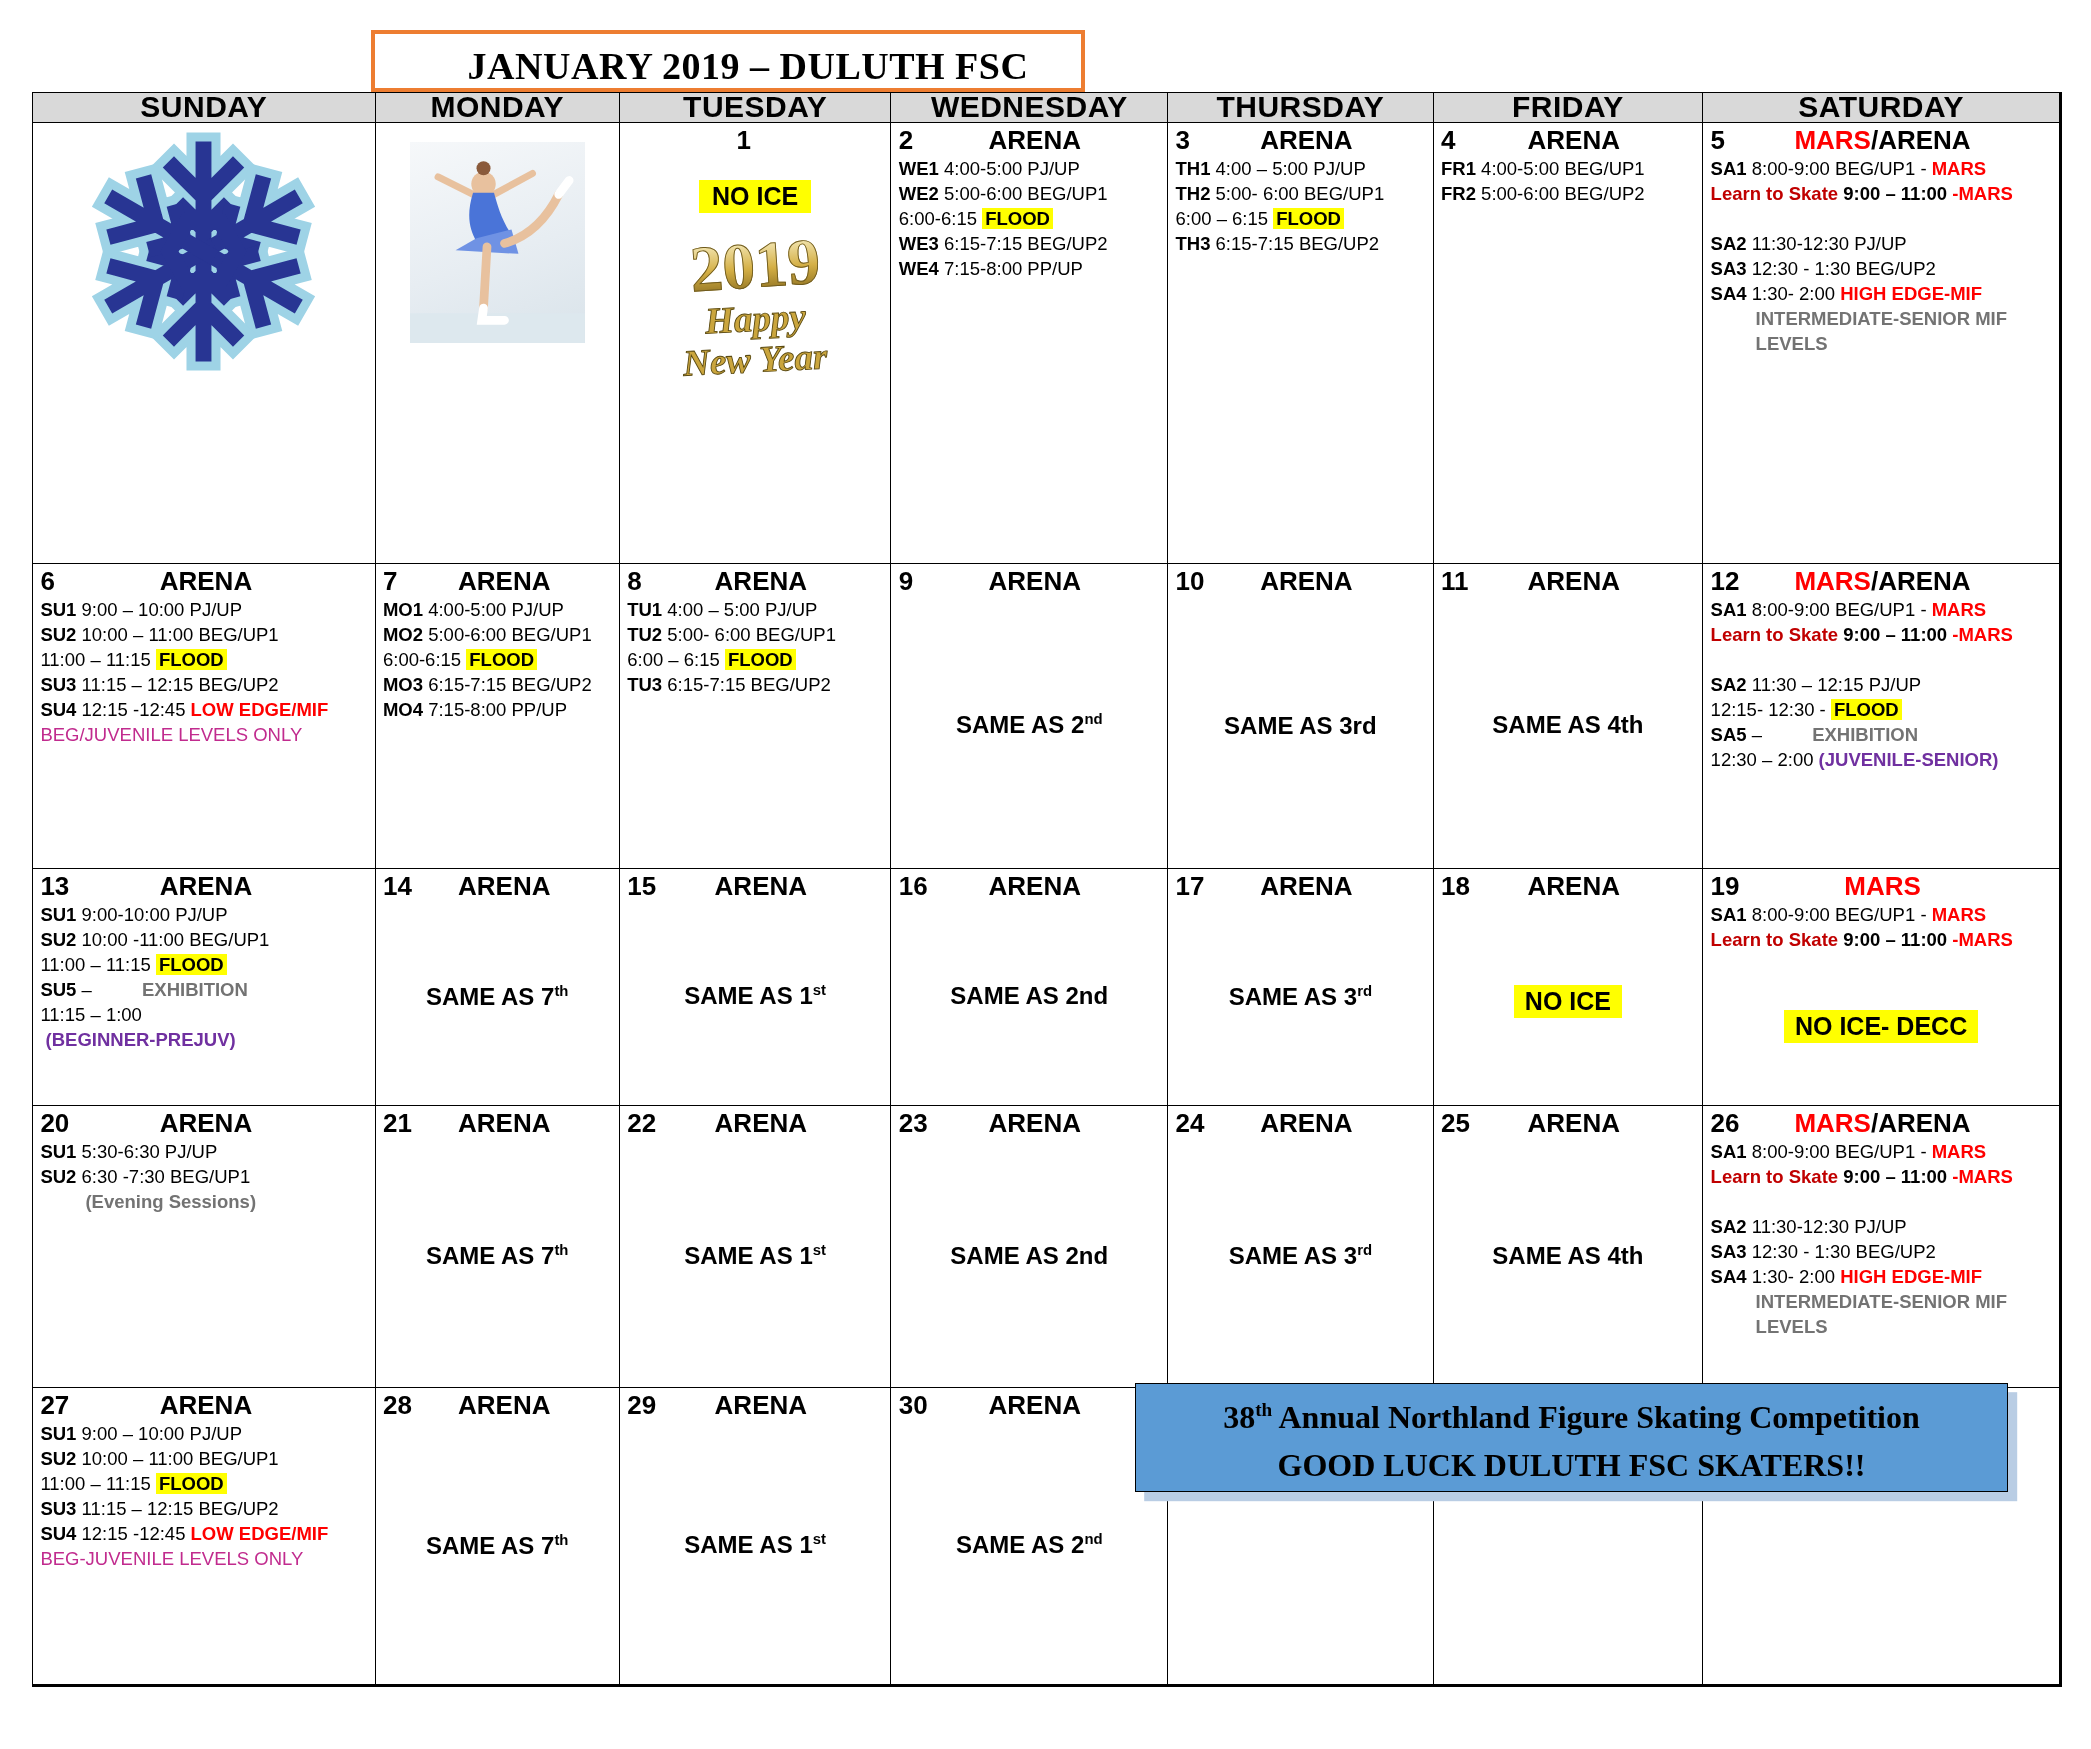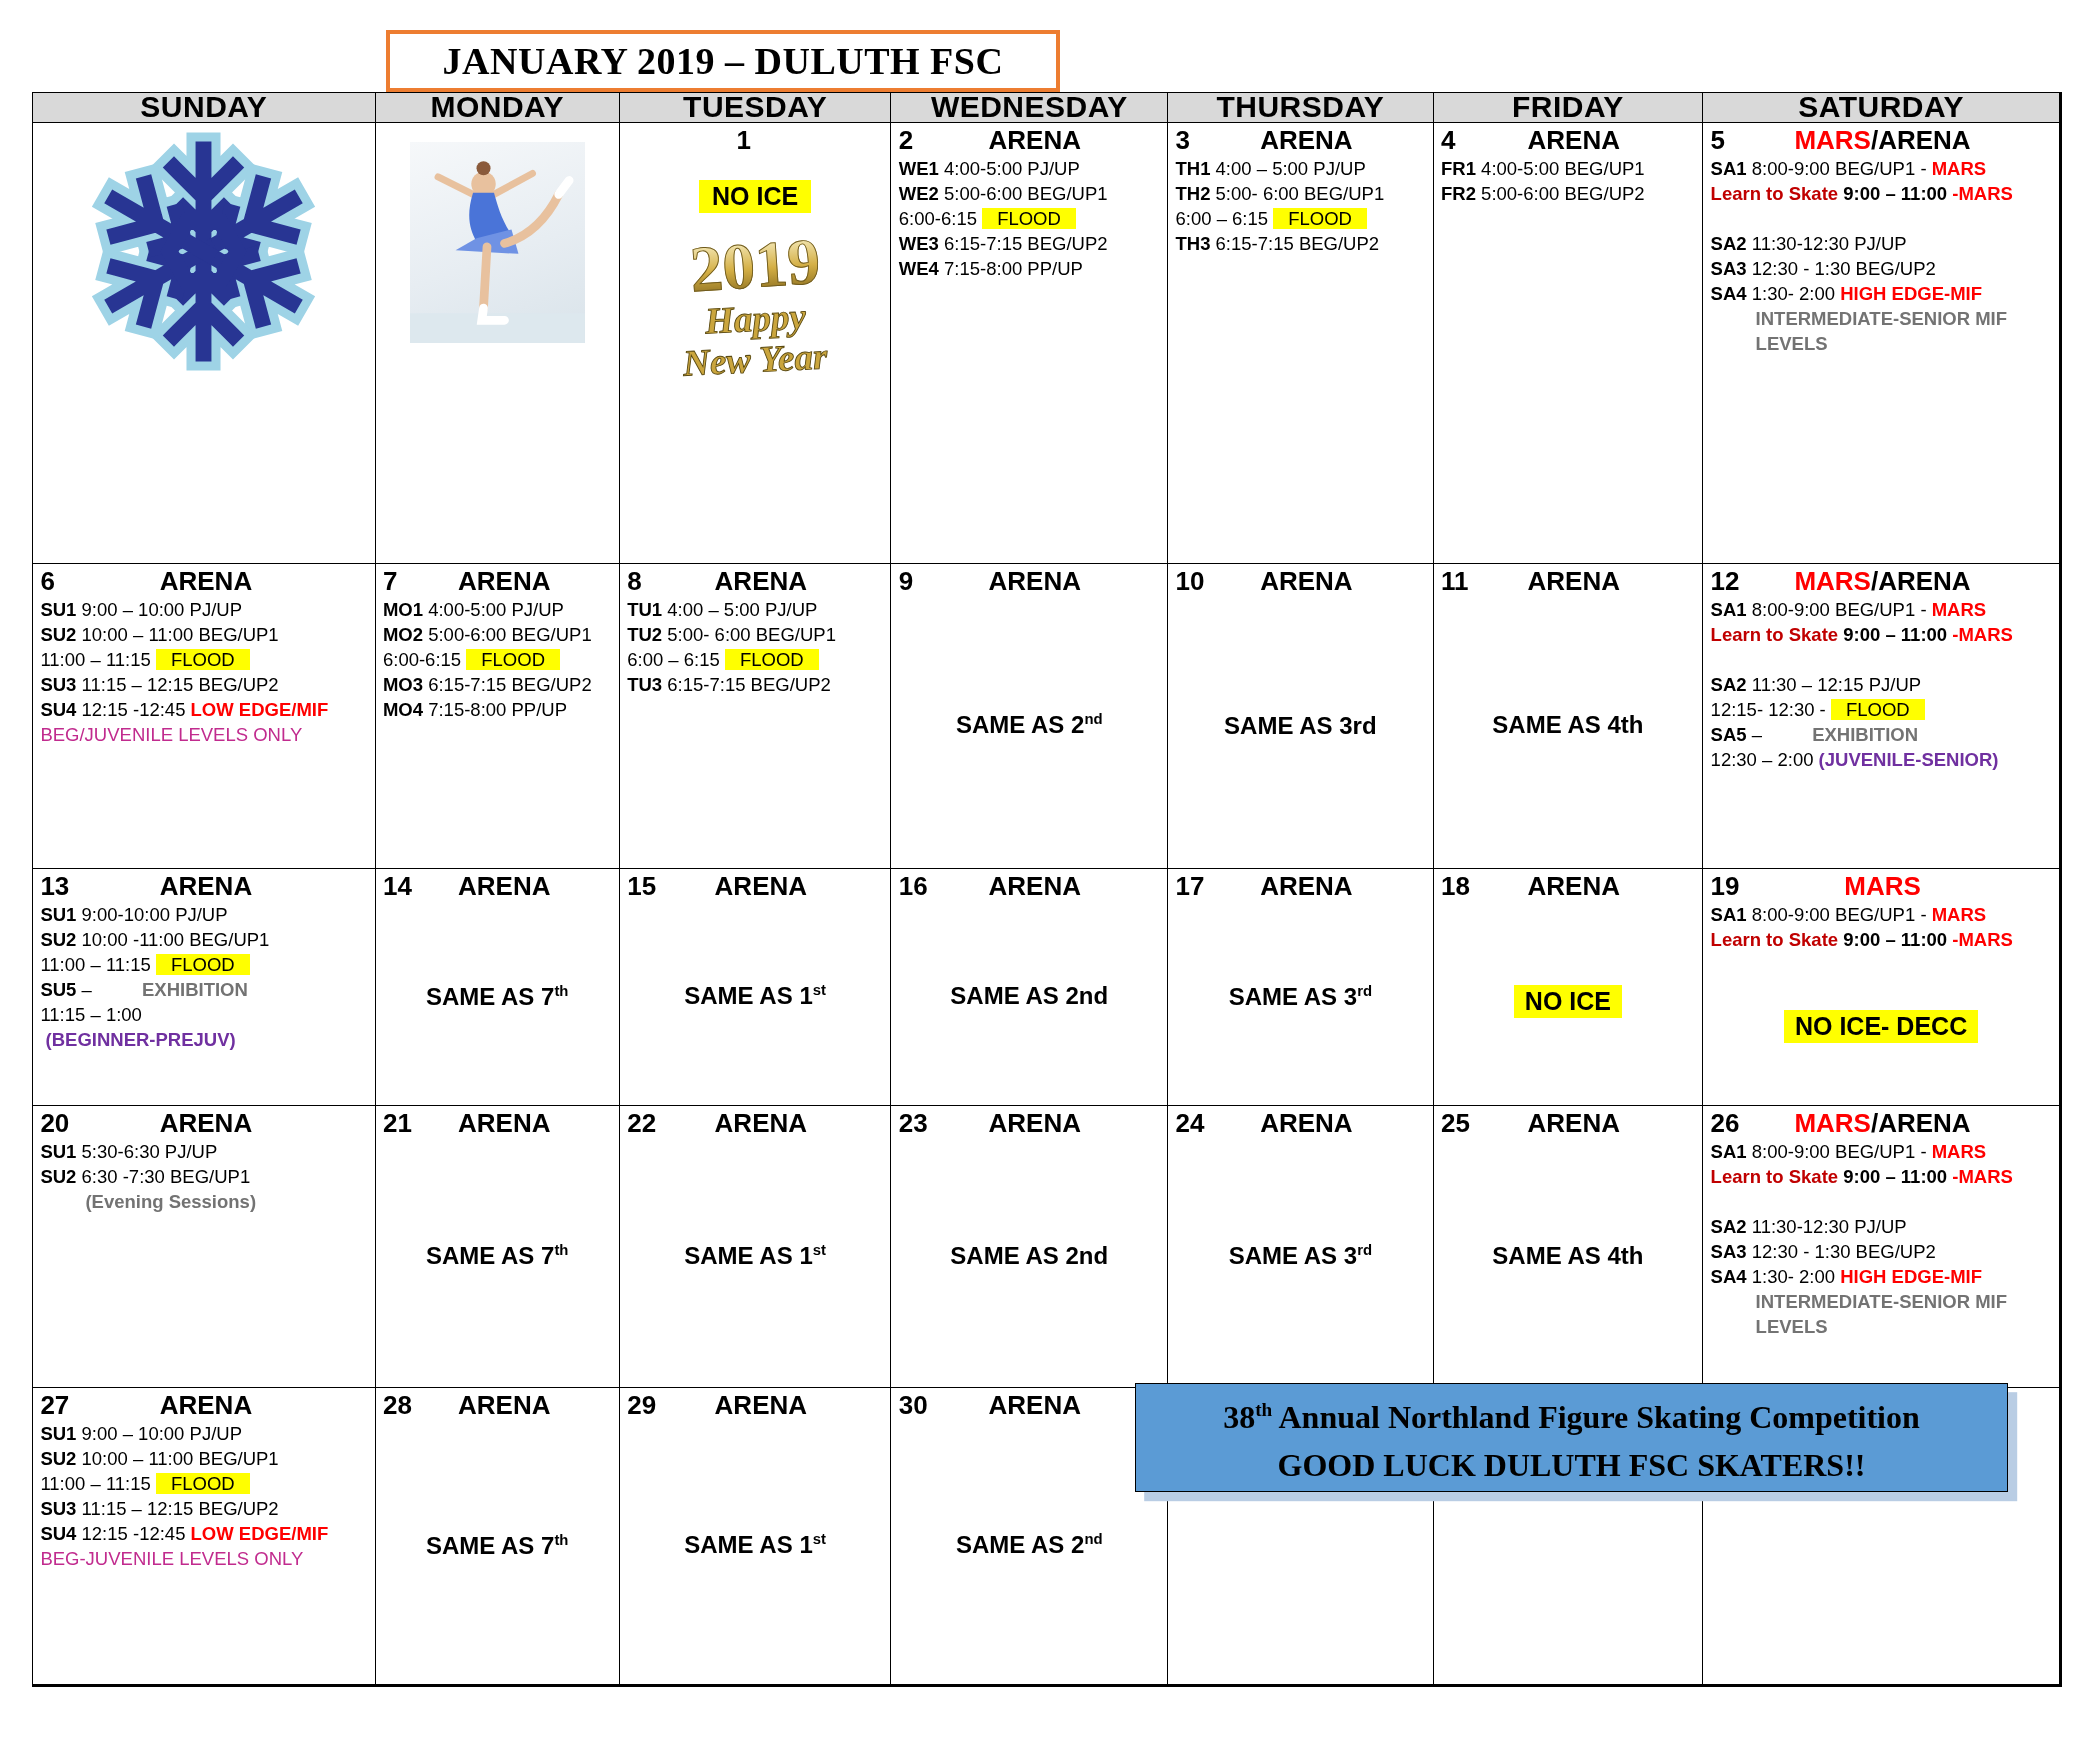--- a/index.html
+++ b/index.html
@@ -1,23 +1,24 @@
 <!DOCTYPE html>
 <html style="font-size:14.8px"><head>
 <meta charset="utf-8">
 <style>
   html,body{margin:0;padding:0;background:#fff;}
   body{width:2091px;height:1750px;position:relative;font-family:"Liberation Sans",sans-serif;color:#000;}
 
   
   .title-box{
-    position:absolute;left:386px;top:30px;width:666px;height:54px;
-    border:4.6px solid #ED7D31;display:flex;align-items:center;justify-content:center;
+    position:absolute;left:371px;top:30px;width:666px;height:54px;
+    border:4.6px solid #ED7D31;display:flex;align-items:flex-end;justify-content:center;
     font-family:"Liberation Serif",serif;font-weight:bold;font-size:38px;letter-spacing:0.5px;
     background:#fff;
+    padding-left:40px;
   }
 
   
   .calendar{
     position:absolute;left:32px;top:92px;width:2027px;
     display:grid;
     grid-template-columns:16.9% 12.05% 13.4% 13.65% 13.1% 13.3% 17.6%;
     grid-template-rows:29.5px 441px 305px 237px 282px 297px;
     border-left:1.8px solid #000;border-top:1.8px solid #000;
     border-right:2.8px solid #000;border-bottom:2.8px solid #000;
@@ -32,21 +33,21 @@
     background:#D9D9D9;align-items:center;justify-content:center;
     font-weight:bold;font-size:30px;letter-spacing:0.5px;padding:0;
   }
 
   .day-head{display:flex;align-items:baseline;font-weight:bold;font-size:26px;line-height:31px;}
   .day-num{min-width:37px;}
   .venue{flex:1;text-align:center;margin-right:10%;white-space:nowrap;}
 
   .sched{font-size:18.5px;line-height:25px;min-height:25px;white-space:pre-wrap;}
   .sg-b{font-weight:bold;}
-  .sg-hl{font-weight:normal;background:#FFFF00;padding:0 15px;}
+  .sg-hl{font-weight:bold;background:#FFFF00;padding:0 3px;}
   .sg-red{font-weight:bold;color:#FF0000;}
   .sg-dred{font-weight:bold;color:#C00000;margin-top:33px;}
   .sg-blue{font-weight:bold;color:#737373;margin-left:45px;}
   .sg-pur{font-weight:bold;color:#7030A0;}
   .sg-mag{font-weight:normal;color:#C12B8E;}
   .sg-sup{font-weight:bold;vertical-align:super;font-size:62%;}
 
   .same{font-weight:bold;font-size:24px;text-align:center;margin:auto 0;padding-bottom:4%;}
   .center-hl{
     font-weight:bold;font-size:25px;background:#FFFF00;

